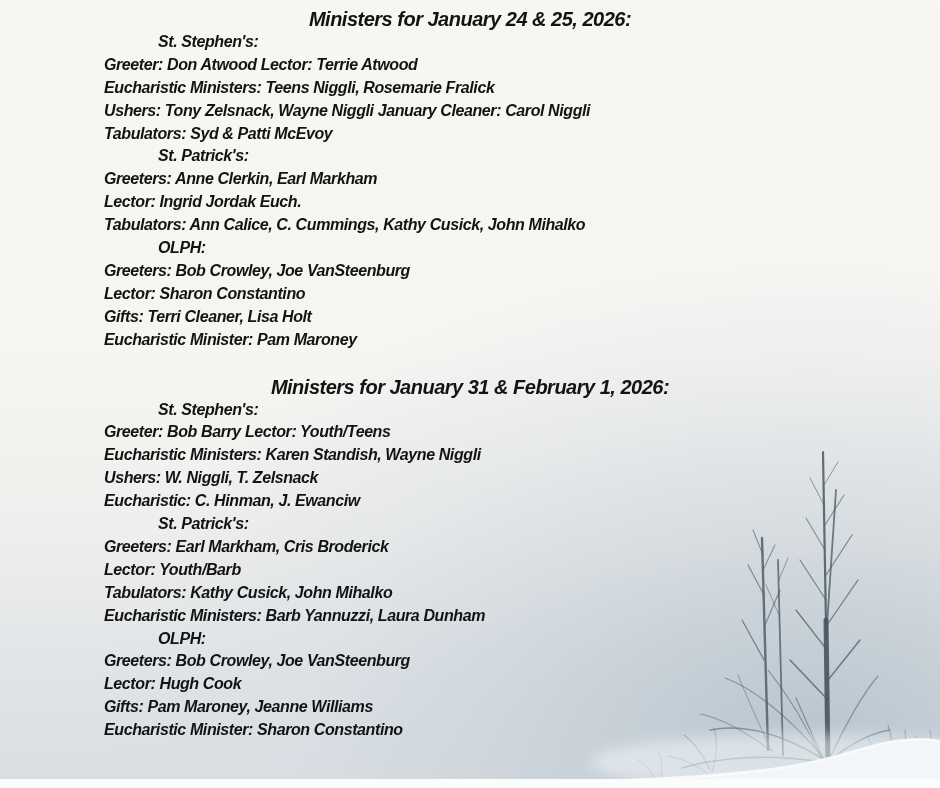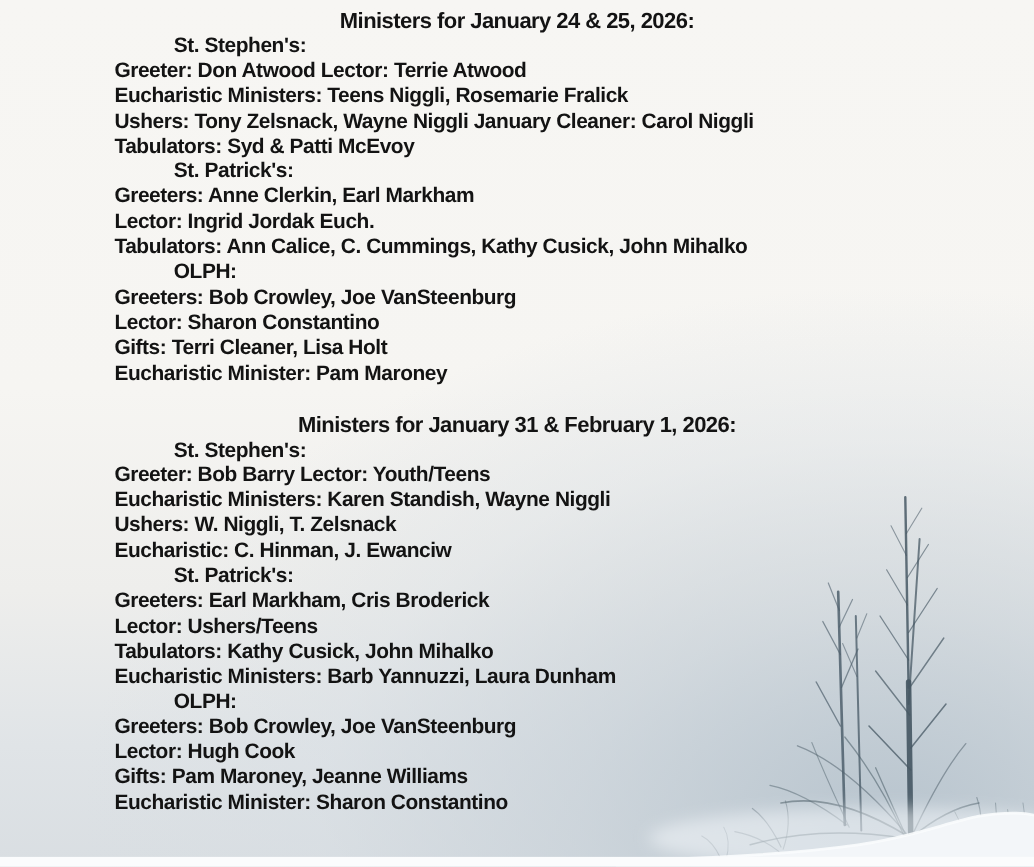--- a/index.html
+++ b/index.html
@@ -14,20 +14,21 @@
     background:
       radial-gradient(100% 78% at 86% 94%,
         rgba(181,194,204,0.90) 0%,
         rgba(196,206,214,0.62) 30%,
         rgba(214,221,227,0.38) 55%,
         rgba(238,238,236,0.00) 78%),
       linear-gradient(180deg,
         #f7f6f3 0%, #f6f5f2 45%, #eeeeec 68%,
         #e0e4e7 86%, #d9dee2 100%);
     overflow: hidden;
+    font-style: italic;
   }
   .scene {
     position: absolute;
     left: 560px; top: 430px;
     width: 380px; height: 358px;
     z-index: 1;
   }
   .bottom-strip {
     position: absolute;
     left: 0; bottom: 0;
@@ -44,21 +45,21 @@
     color: #131313;
     font-weight: 700;
   }
   .title {
     font-size: 20px;
     line-height: 22.9px;
     letter-spacing: -0.5px;
     text-align: center;
   }
   .line {
-    font-size: 19px;
+    font-size: 16px;
     line-height: 22.9px;
     letter-spacing: -0.4px;
     white-space: nowrap;
   }
   .header { padding-left: 158px; }
   .entry  { padding-left: 104px; }
   .section-gap { height: 24px; }
 </style>
 </head>
 <body>
@@ -166,21 +167,21 @@
       <div class="title">Ministers for January 31 &amp; February 1, 2026:</div>
 
       <div class="line header">St. Stephen's:</div>
       <div class="line entry">Greeter: Bob Barry Lector: Youth/Teens</div>
       <div class="line entry">Eucharistic Ministers: Karen Standish, Wayne Niggli</div>
       <div class="line entry">Ushers: W. Niggli, T. Zelsnack</div>
       <div class="line entry">Eucharistic: C. Hinman, J. Ewanciw</div>
 
       <div class="line header">St. Patrick's:</div>
       <div class="line entry">Greeters: Earl Markham, Cris Broderick</div>
-      <div class="line entry">Lector: Ushers/Teens</div>
+      <div class="line entry">Lector: Youth/Barb</div>
       <div class="line entry">Tabulators: Kathy Cusick, John Mihalko</div>
       <div class="line entry">Eucharistic Ministers: Barb Yannuzzi, Laura Dunham</div>
 
       <div class="line header">OLPH:</div>
       <div class="line entry">Greeters: Bob Crowley, Joe VanSteenburg</div>
       <div class="line entry">Lector: Hugh Cook</div>
       <div class="line entry">Gifts: Pam Maroney, Jeanne Williams</div>
       <div class="line entry">Eucharistic Minister: Sharon Constantino</div>
     </section>
 

